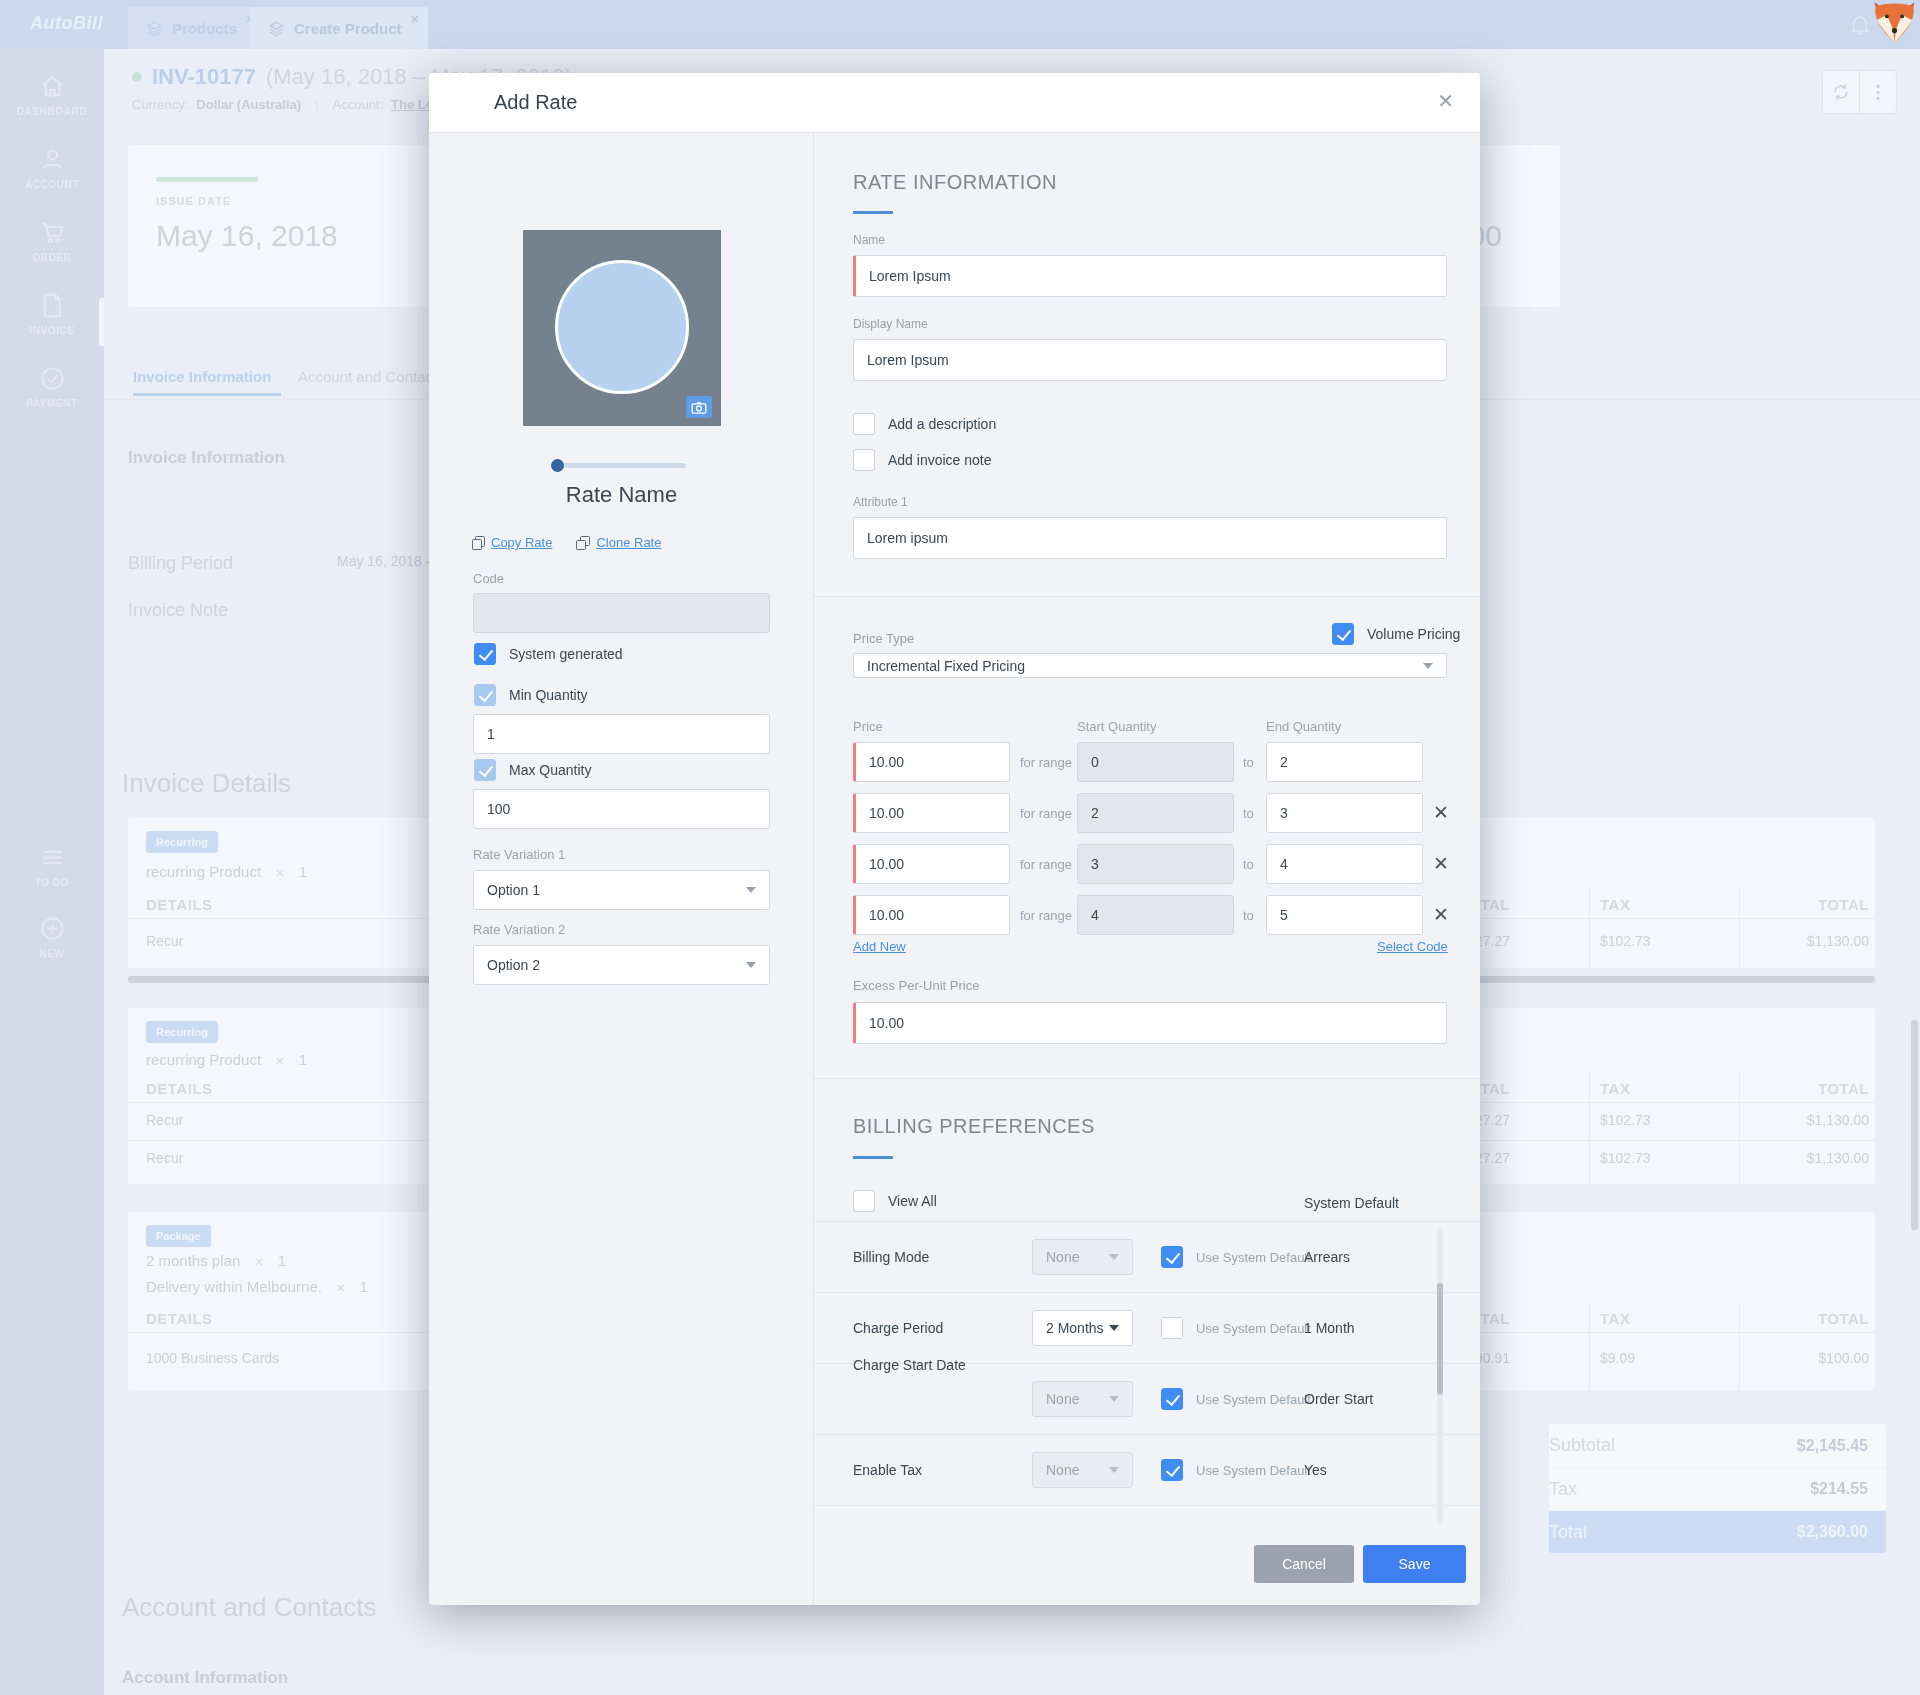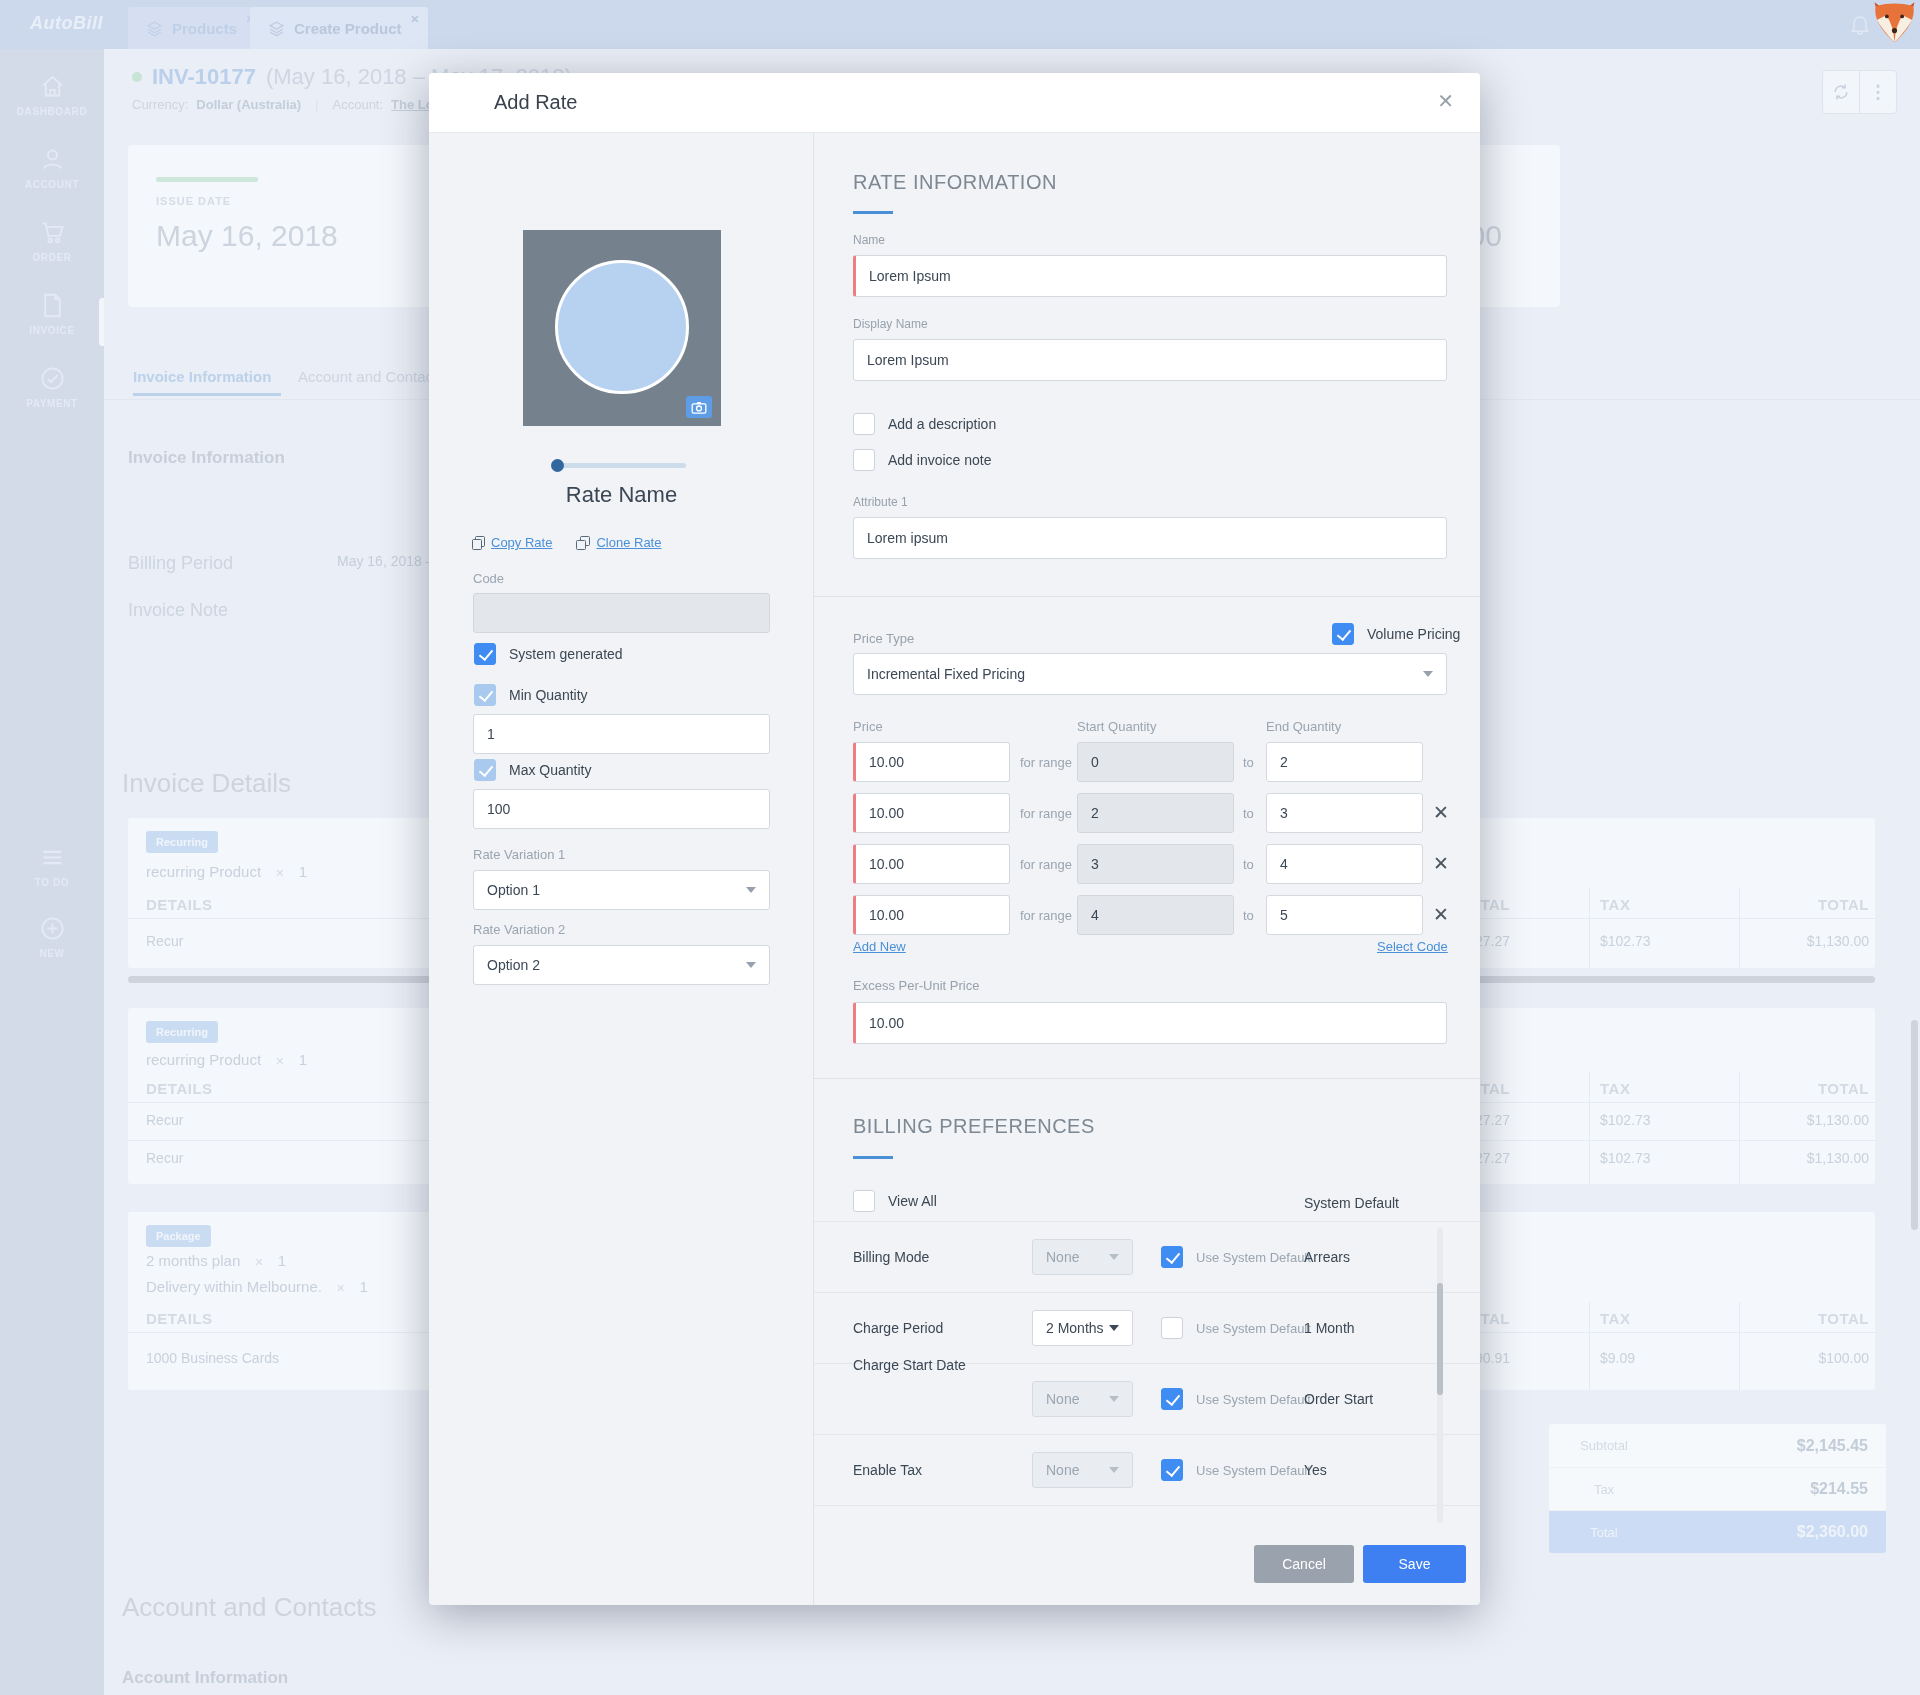--- a/index.html
+++ b/index.html
@@ -69,21 +69,21 @@
   .vline { position:absolute; width:1px; background:#e6ebf2; }
   .hline { position:absolute; left:0; width:1747px; height:1px; background:#e6ebf2; }
   .ralign { text-align:right; }
 
   .hscroll { position:absolute; left:128px; top:976px; width:1747px; height:7px; background:#ced3dc; border-radius:4px; }
   .vscroll-page { position:absolute; left:1911px; top:1020px; width:7px; height:210px; background:#ced3dc; border-radius:4px; }
 
   .totals { position:absolute; left:1549px; top:1424px; width:337px; border-radius:3px; overflow:hidden; }
   .trow { height:43px; display:flex; align-items:center; background:#f6f9fc; }
   .trow + .trow { border-top:1px solid #eef2f7; }
-  .trow .tl { width:110px; text-align:center; font-size:13px; color:#d3dae4; }
+  .trow .tl { width:110px; text-align:left; font-size:18px; color:#d3dae4; }
   .trow .tv { flex:1; text-align:right; padding-right:18px; font-size:16px; color:#c3cdd9; font-weight:bold; }
   .trow.grand { background:#ccdcf4; }
   .trow.grand .tl, .trow.grand .tv { color:#eef3fa; }
 
   
   .modal { position:absolute; left:429px; top:73px; width:1051px; height:1532px; background:#f1f3f6;
            border-radius:4px; box-shadow:0 10px 45px rgba(30,40,60,.35); z-index:100; }
   .m-header { position:absolute; left:0; top:0; width:100%; height:60px; background:#fff;
               border-bottom:1px solid #e6e8eb; border-radius:4px 4px 0 0; }
   .m-title { position:absolute; left:65px; top:18px; font-size:20px; color:#39424c; }
@@ -478,21 +478,21 @@
     <div class="rlab" style="left:39px;top:362px">Attribute 1</div>
     <div class="rinp" style="top:384px"><input class="inp" value="Lorem ipsum" style=""></div>
 
     <div class="rdivider" style="top:463px"></div>
 
     <div class="rlab" style="left:39px;top:498px;font-size:13px">Price Type</div>
     <div class="cbrow" style="left:518px;top:490px">
       <div class="cb on"></div>
       <span>Volume Pricing</span>
     </div>
-    <div class="msel" style="left:39px;top:520px;width:594px;height:42px">
+    <div class="msel" style="left:39px;top:520px;width:594px;height:25px">
       <span>Incremental Fixed Pricing</span>
       <span class="chev"></span>
     </div>
 
     <div class="grid-lab" style="left:39px;top:586px">Price</div>
     <div class="grid-lab" style="left:263px;top:586px">Start Quantity</div>
     <div class="grid-lab" style="left:452px;top:586px">End Quantity</div>
 
     <div class="pr-inp" style="left:39px;top:609px"><input class="inp err" value="10.00" style=""></div>
     <div class="pr-txt" style="left:206px;top:622px">for range</div>

